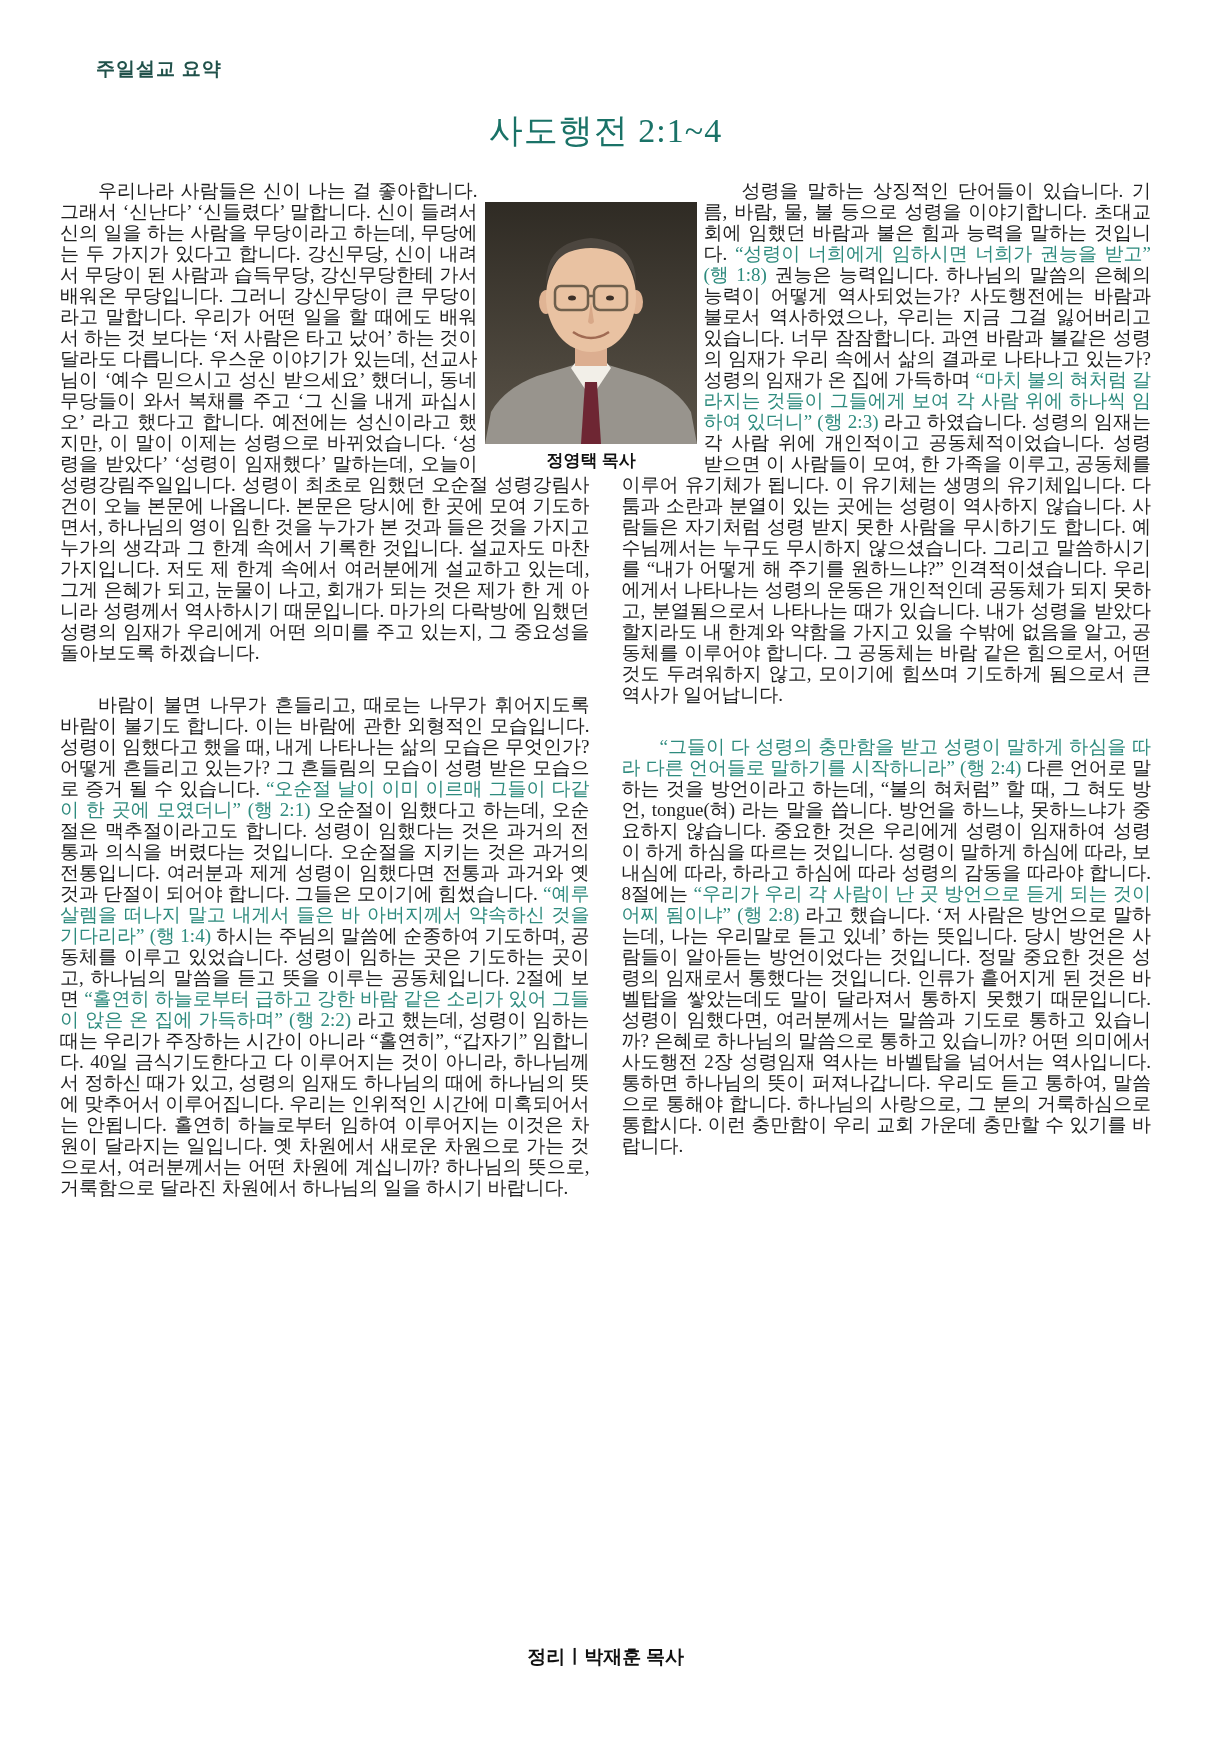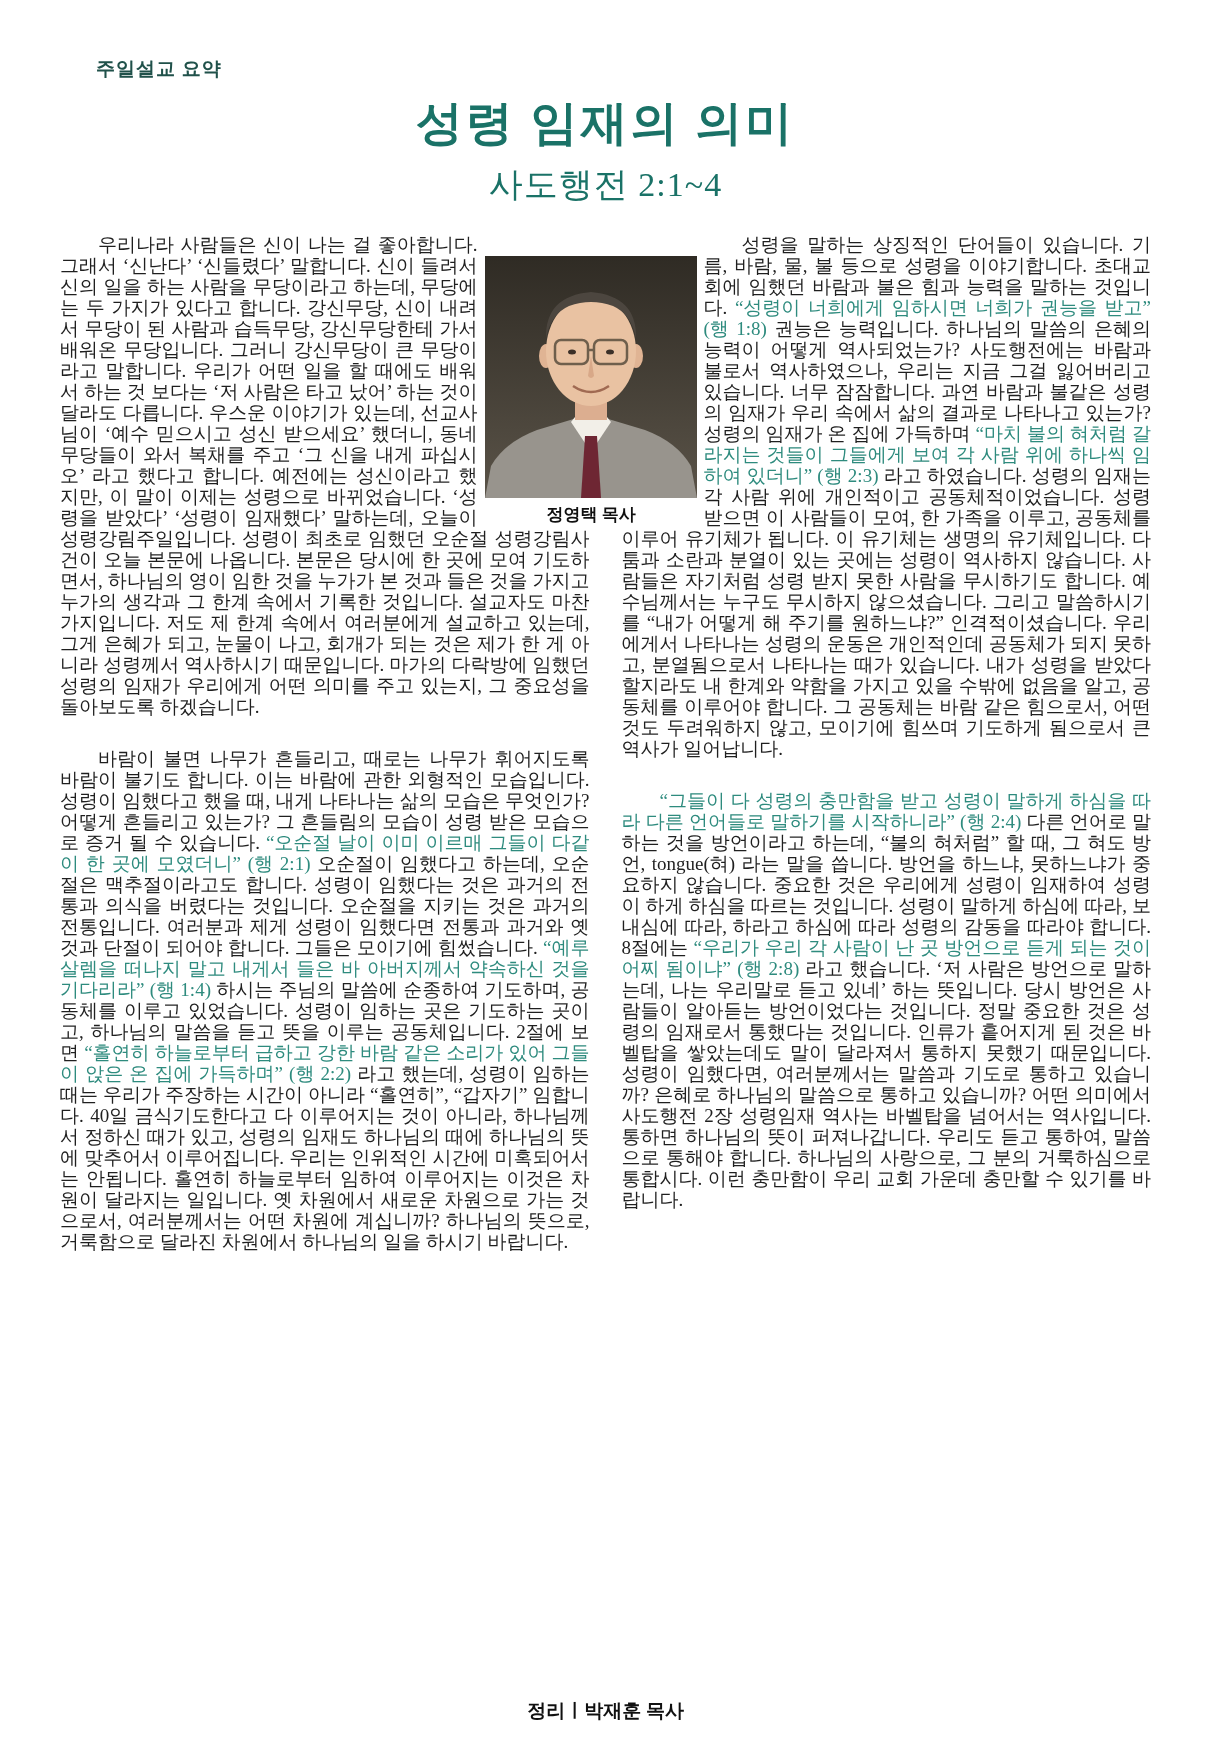--- a/index.html
+++ b/index.html
@@ -61,21 +61,20 @@
     margin:34px 60px 0 60px;
     text-align:center;font-size:19px;font-weight:bold;color:#101010;
   }
 </style>
 </head>
 <body>
 
 <div class="kicker">주일설교 요약</div>
 
 <div class="masthead">
-  <div class="title">성령 임재의 의미</div>
   <div class="subtitle">사도행전 2:1~4</div>
 </div>
 
 <div class="columns">
 
   <div class="photo-figure">
     <svg class="photo-frame" width="212" height="242" viewBox="0 0 212 242" xmlns="http://www.w3.org/2000/svg">
       <defs>
         <linearGradient id="bgg" x1="0" y1="0" x2="0" y2="1">
           <stop offset="0" stop-color="#2f2b24"></stop>

